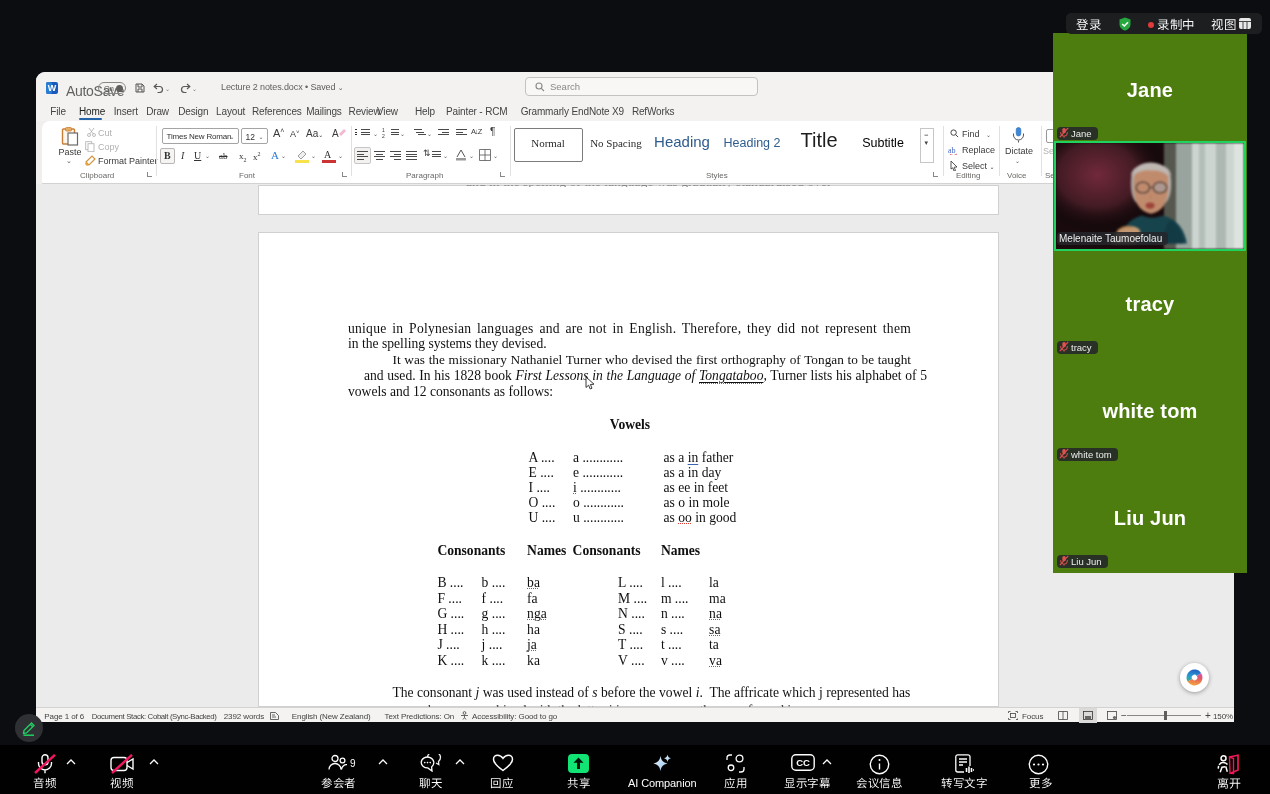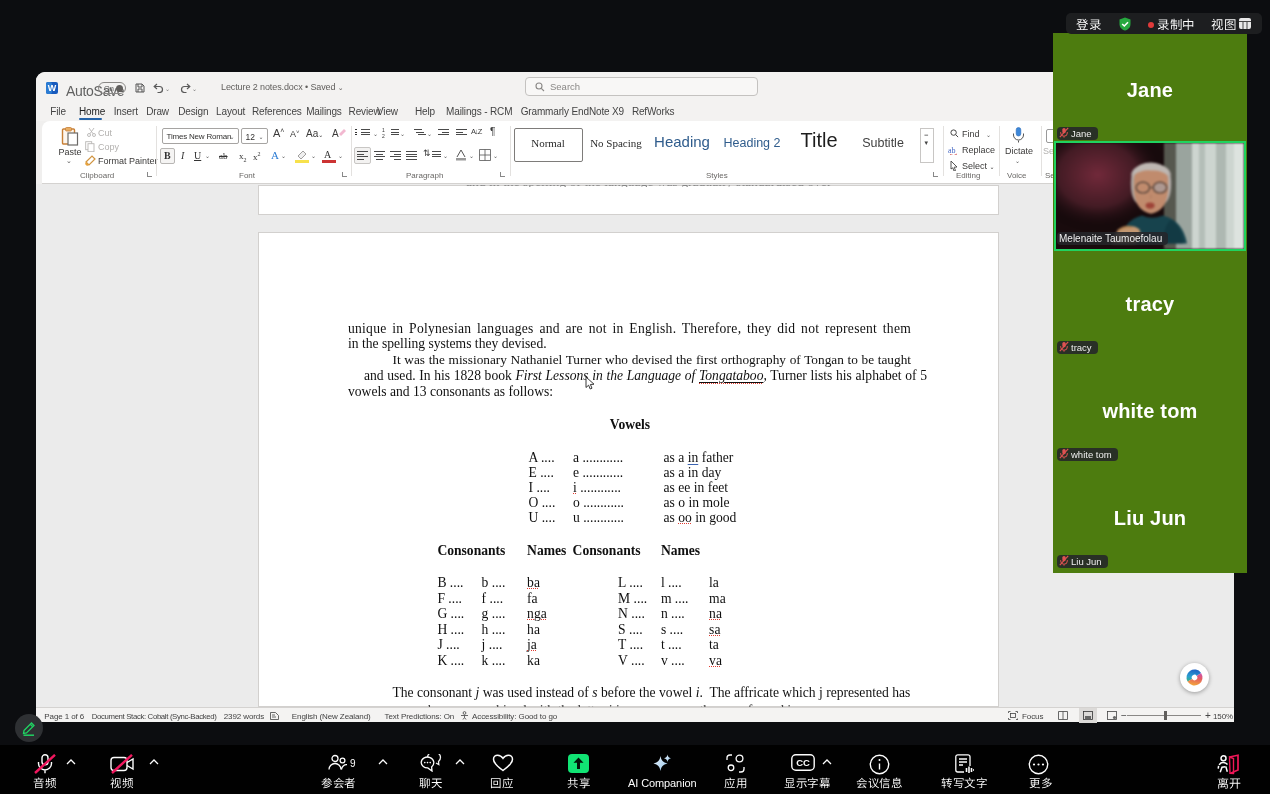--- a/index.html
+++ b/index.html
@@ -108,21 +108,21 @@
       <span class="mi" style="left:43px;color:#222;">Home</span>
       <span class="mi" style="left:77.7px;">Insert</span>
       <span class="mi" style="left:110.2px;">Draw</span>
       <span class="mi" style="left:142.2px;">Design</span>
       <span class="mi" style="left:180.1px;">Layout</span>
       <span class="mi" style="left:216px;">References</span>
       <span class="mi" style="left:270.2px;">Mailings</span>
       <span class="mi" style="left:312.6px;">Review</span>
       <span class="mi" style="left:341px;">View</span>
       <span class="mi" style="left:379px;">Help</span>
-      <span class="mi" style="left:410.1px;">Mailings - RCM</span>
+      <span class="mi" style="left:410.1px;">Painter - RCM</span>
       <span class="mi" style="left:484.7px;">Grammarly</span>
       <span class="mi" style="left:535.6px;">EndNote X9</span>
       <span class="mi" style="left:595.9px;">RefWorks</span>
       <div class="a" style="left:43px;top:14.5px;width:23px;height:2.5px;background:#2563a8;border-radius:2px"></div>
     </div>
     <div id="ribbon" class="a">
       <svg class="a" style="left:19px;top:6px" width="18" height="19" viewBox="0 0 18 19">
         <rect x="1.5" y="2" width="12" height="15" rx="1" fill="#fdf6ee" stroke="#c77f35" stroke-width="1.4"></rect>
         <rect x="4.5" y="0.5" width="6" height="3.5" rx="1" fill="#e8ad63" stroke="#c77f35" stroke-width="0.8"></rect>
         <rect x="7" y="6" width="9.5" height="12" fill="#fff" stroke="#6c6a68" stroke-width="1.2"></rect>
@@ -263,21 +263,21 @@
       <span class="a" style="left:451px;top:31px;font-size:6px;color:#555">⌄</span>
       <div class="gl" style="left:364px">Paragraph</div>
       <div class="launch" style="left:458px;top:51px"></div>
       <div class="sep" style="left:468px"></div>
       <div class="a" style="left:471.5px;top:6.5px;width:69px;height:34px;border:1px solid #7e7c7a;border-radius:2px;background:#fff"></div>
       <div class="a" style="left:471.5px;top:16px;width:69px;text-align:center;font-size:11px;color:#2b2b2b;font-family:'Liberation Serif',serif">Normal</div>
       <div class="a" style="left:540px;top:16px;width:68px;text-align:center;font-size:11px;color:#2b2b2b;font-family:'Liberation Serif',serif">No Spacing</div>
       <div class="a" style="left:606px;top:12px;width:68px;text-align:center;font-size:15px;color:#2f5c8c">Heading</div>
       <div class="a" style="left:676px;top:15px;width:68px;text-align:center;font-size:12.5px;color:#2f5c8c">Heading 2</div>
       <div class="a" style="left:744px;top:8px;width:66px;text-align:center;font-size:20px;color:#1d1d1d">Title</div>
-      <div class="a" style="left:808px;top:15px;width:66px;text-align:center;font-size:12.5px;color:#404040">Subtitle</div>
+      <div class="a" style="left:808px;top:15px;width:66px;text-align:center;font-size:12.5px;color:#000000">Subtitle</div>
       <div class="a" style="left:877.5px;top:6.5px;width:14.5px;height:35px;border:1px solid #c8c6c4;background:#fff">
         <span class="a" style="left:4px;top:10px;font-size:7px;color:#444">▾</span>
         <span class="a" style="left:4px;top:3px;font-size:5px;color:#444">═</span>
       </div>
       <div class="gl" style="left:664px">Styles</div>
       <div class="launch" style="left:891px;top:51px"></div>
       <div class="sep" style="left:901px"></div>
       <svg class="a" style="left:908px;top:8px" width="9" height="9" viewBox="0 0 10 10" fill="none" stroke="#444" stroke-width="1.1">
         <circle cx="4" cy="4" r="3"></circle>
         <path d="M6.3 6.3 9 9"></path>
@@ -312,21 +312,21 @@
       <div class="page" style="top:1px;height:30px"></div>
       <div class="a" style="left:430px;top:1px;height:2px;overflow:hidden;font-family:'Liberation Serif',serif;font-size:13.6px;color:#888">
         <div style="margin-top:-11.5px">and in the spelling of the language was gradually standardised over</div>
       </div>
       <div class="page" style="top:48px;height:475px"></div>
     </div>
     <div class="ds j" style="left:312px;top:248.6px;width:563px;letter-spacing:0.25px;">unique in Polynesian languages and are not in English. Therefore, they did not represent them</div>
     <div class="ds" style="left:312px;top:264.40000000000003px;">in the spelling systems they devised.</div>
     <div class="ds j" style="left:312px;top:279.90000000000003px;width:563px;text-indent:44.5px;font-size:13.3px;">It was the missionary Nathaniel Turner who devised the first orthography of Tongan to be taught</div>
     <div class="ds j" style="left:312px;top:295.90000000000003px;width:563px;margin-left:16px;">and used. In his 1828 book <i>First Lessons in the Language of <span class="usq" style="text-underline-offset:3px"><span style="text-decoration:underline solid #101010 1px;text-underline-offset:1.5px">Tongataboo</span></span></i>, Turner lists his alphabet of 5</div>
-    <div class="ds" style="left:312px;top:311.90000000000003px;">vowels and 13 consonants as follows:</div>
+    <div class="ds" style="left:312px;top:311.90000000000003px;">vowels and 12 consonants as follows:</div>
     <div class="ds" style="left:564px;top:345.1px;">
       <b style="display:block;text-align:center;width:60px">Vowels</b>
     </div>
     <div class="ds" style="left:492.5px;top:377.90000000000003px;">A ....</div>
     <div class="ds" style="left:537px;top:377.90000000000003px;">a ............</div>
     <div class="ds" style="left:627.5px;top:377.90000000000003px;">as a <span class="ub">in</span> father</div>
     <div class="ds" style="left:492.5px;top:392.8px;">E ....</div>
     <div class="ds" style="left:537px;top:392.8px;">e ............</div>
     <div class="ds" style="left:627.5px;top:392.8px;">as a in day</div>
     <div class="ds" style="left:492.5px;top:407.70000000000005px;">I ....</div>

